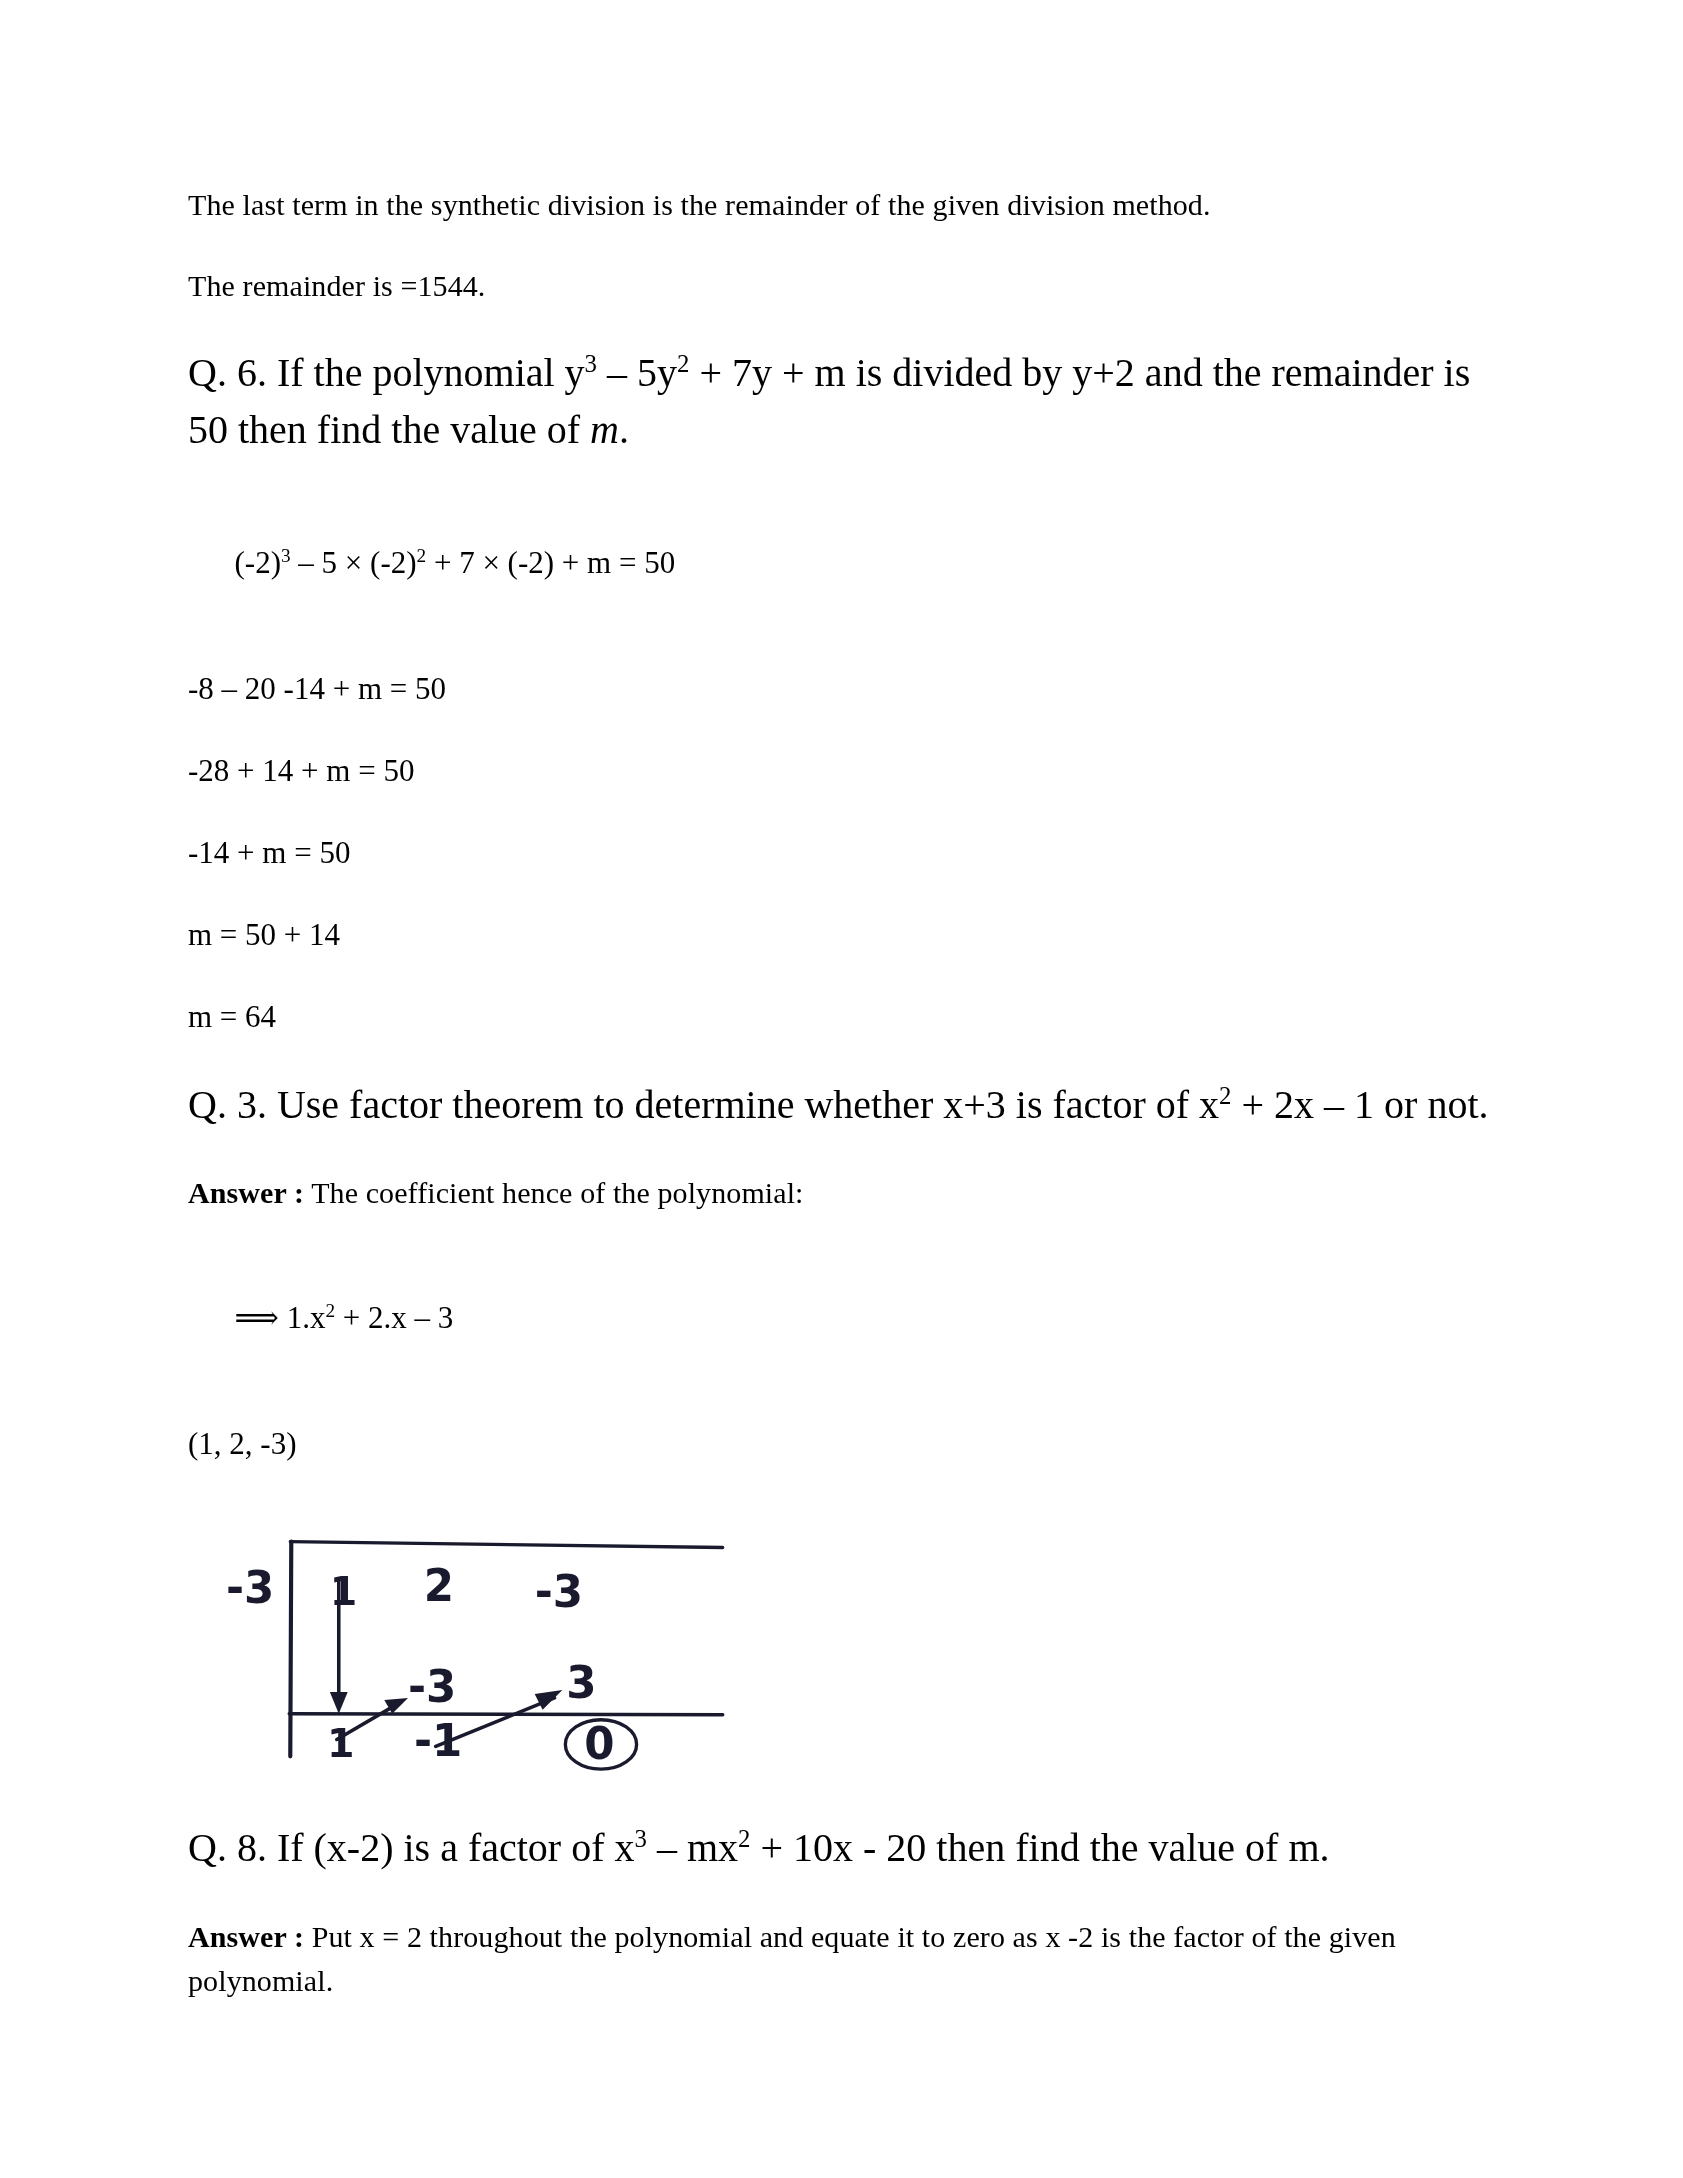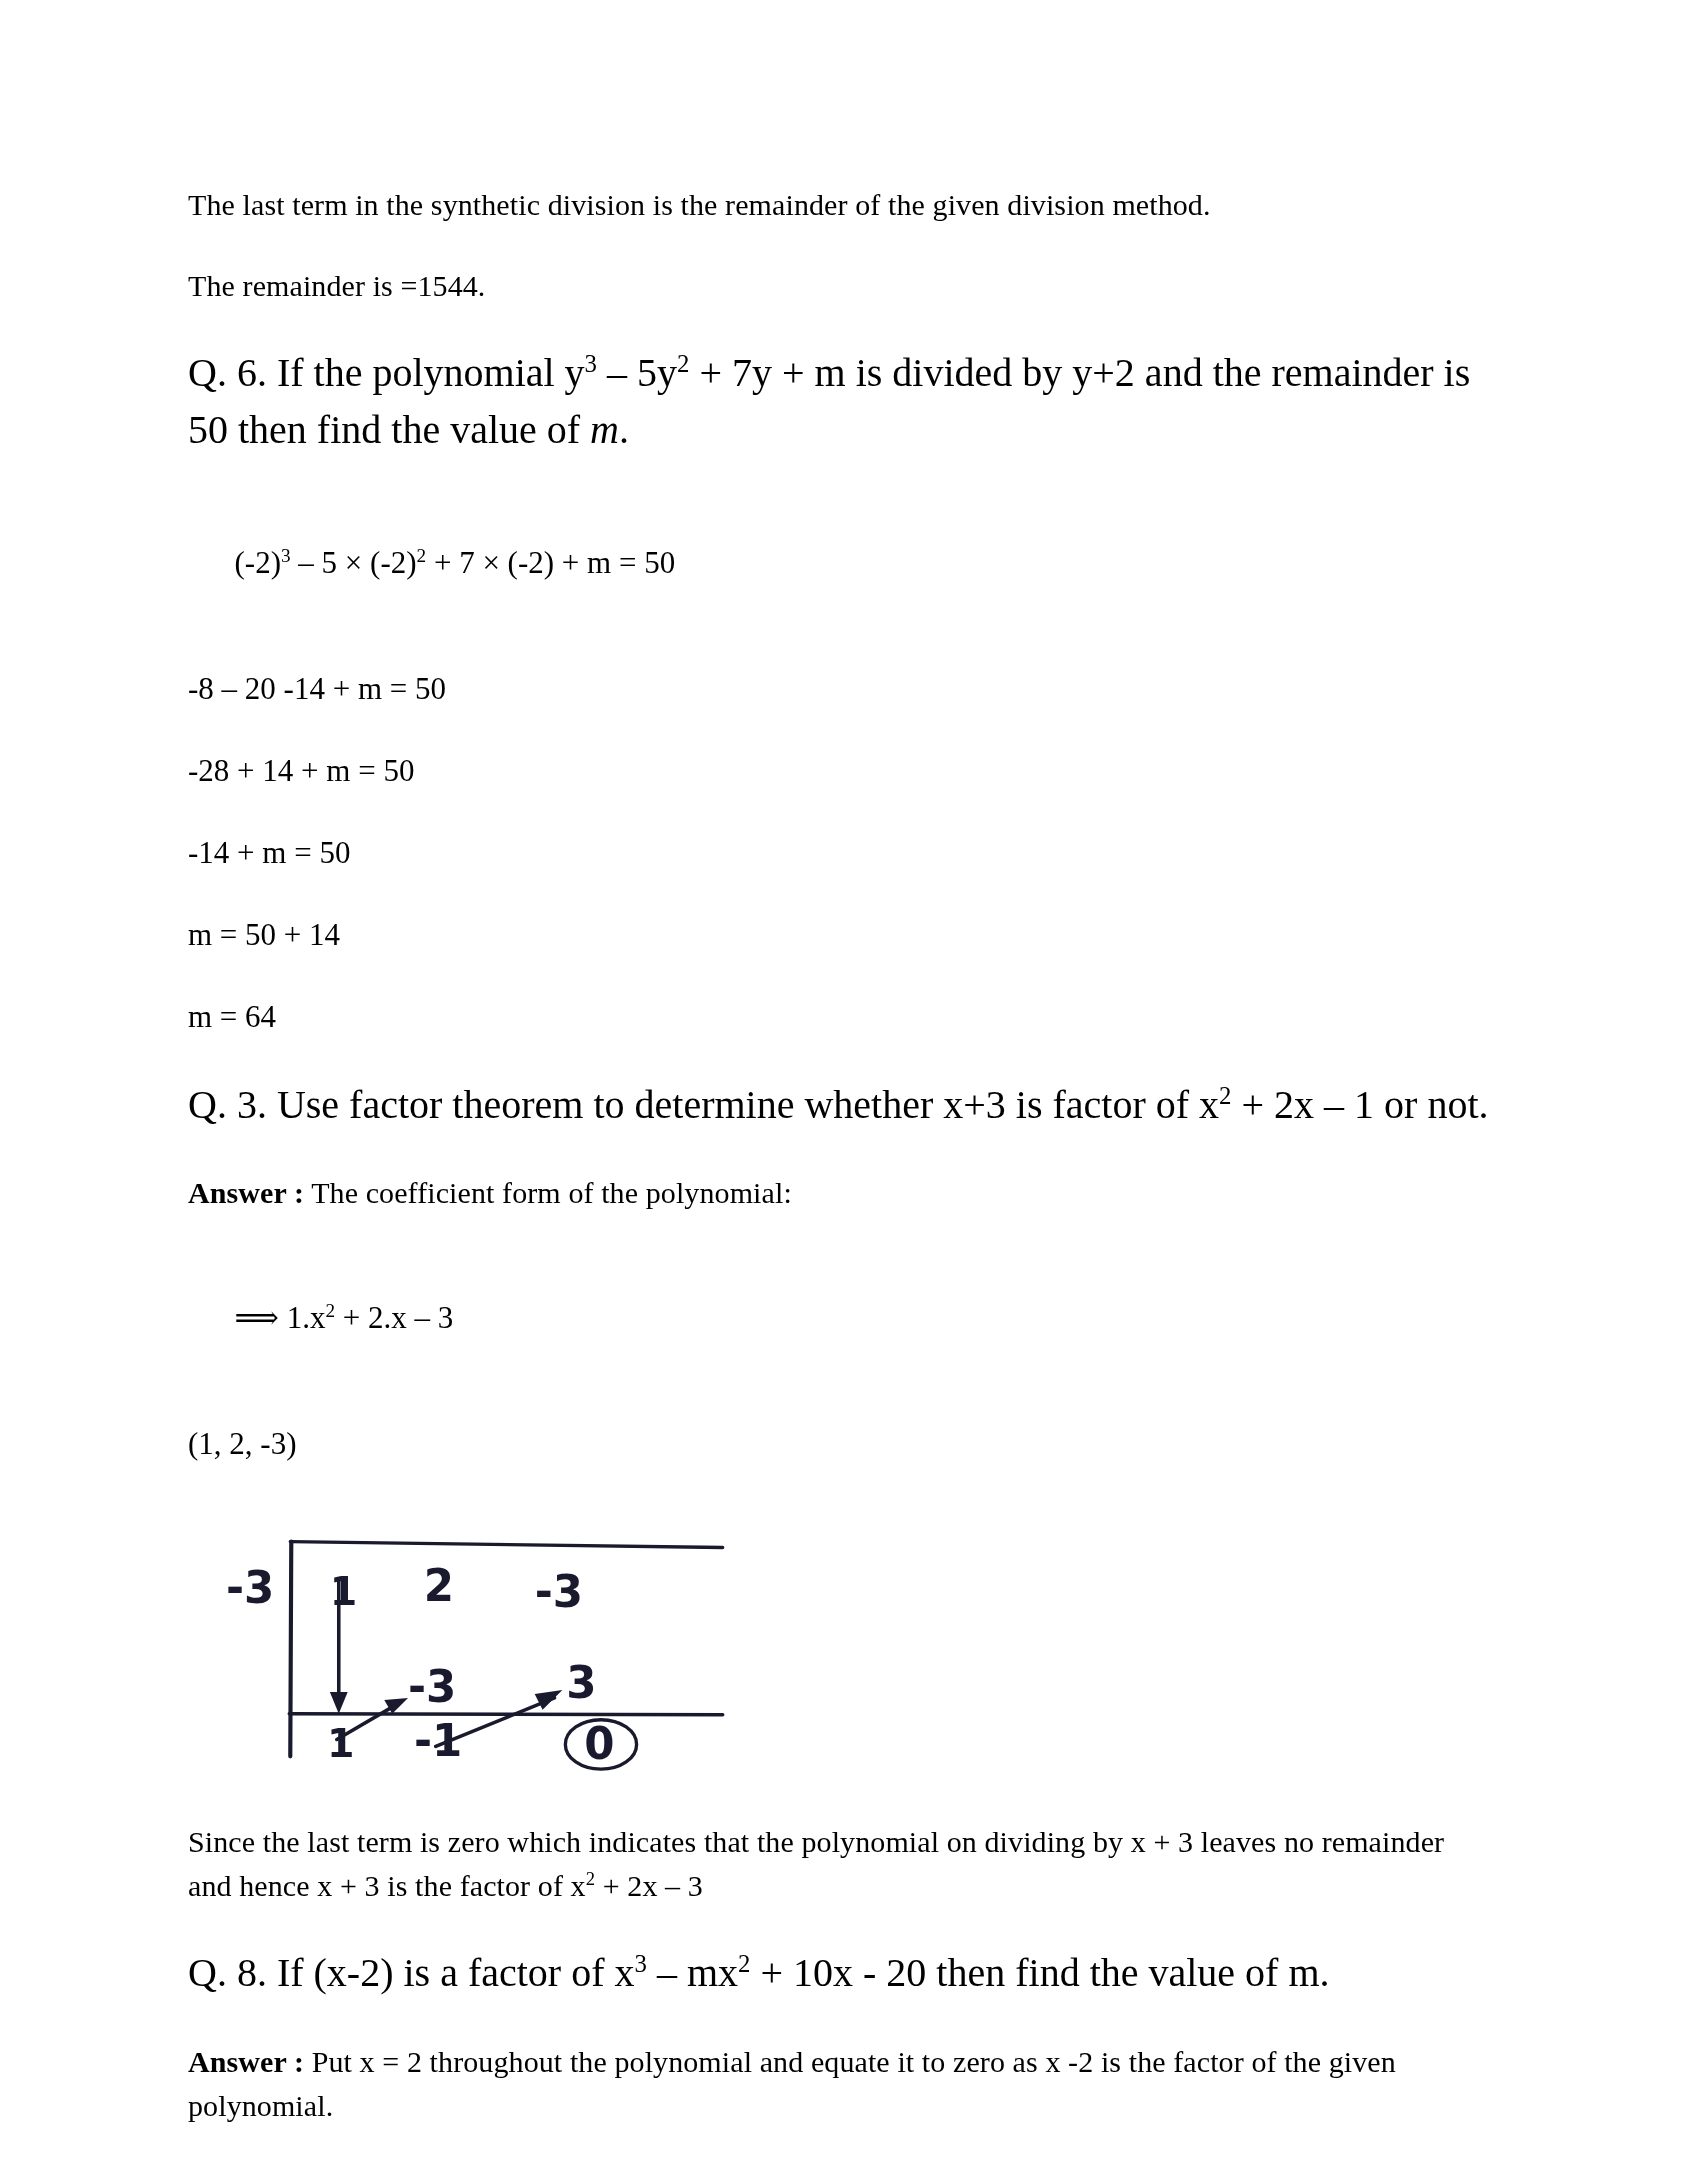--- a/index.html
+++ b/index.html
@@ -99,21 +99,21 @@
     <p class="eq">-14 + m = 50</p>
     <p class="eq">m = 50 + 14</p>
     <p class="eq">m = 64</p>
 
     <p class="qhead">
       <span>Q. 3.</span>
       <span>Use factor theorem to determine whether x+3 is factor of x</span><sup>2</sup><span> + 2x – 1 or not.</span>
     </p>
 
     <p class="para">
-      <span class="lbl">Answer :</span><span> The coefficient form of the polynomial:</span>
+      <span class="lbl">Answer :</span><span> The coefficient hence of the polynomial:</span>
     </p>
 
     <p class="eq">
       <span>⟹</span><span> 1.x</span><sup>2</sup><span> + 2.x – 3</span>
     </p>
 
     <p class="eq">(1, 2, -3)</p>
 
     <div class="figure-wrap">
       <svg width="634" height="282" viewBox="0 0 640 285" xmlns="http://www.w3.org/2000/svg">
@@ -148,23 +148,20 @@
           <text x="222" y="200">-3</text>
           <text x="382" y="196">3</text>
 
           <text x="140" y="256" font-size="40">1</text>
           <text x="228" y="255">-1</text>
           <text x="400" y="258">0</text>
         </g>
       </svg>
     </div>
 
-    <p class="para multiline">
-      <span>Since the last term is zero which indicates that the polynomial on dividing by x + 3 leaves no remainder and hence x + 3 is the factor of x</span><sup>2</sup><span> + 2x – 3</span>
-    </p>
 
     <p class="qhead">
       <span>Q. 8.</span>
       <span>If (x-2) is a factor of x</span><sup>3</sup><span> – mx</span><sup>2</sup><span> + 10x - 20 then find the value of m.</span>
     </p>
 
     <p class="para multiline">
       <span class="lbl">Answer :</span><span> Put x = 2 throughout the polynomial and equate it to zero as x -2 is the factor of the given polynomial.</span>
     </p>
 

